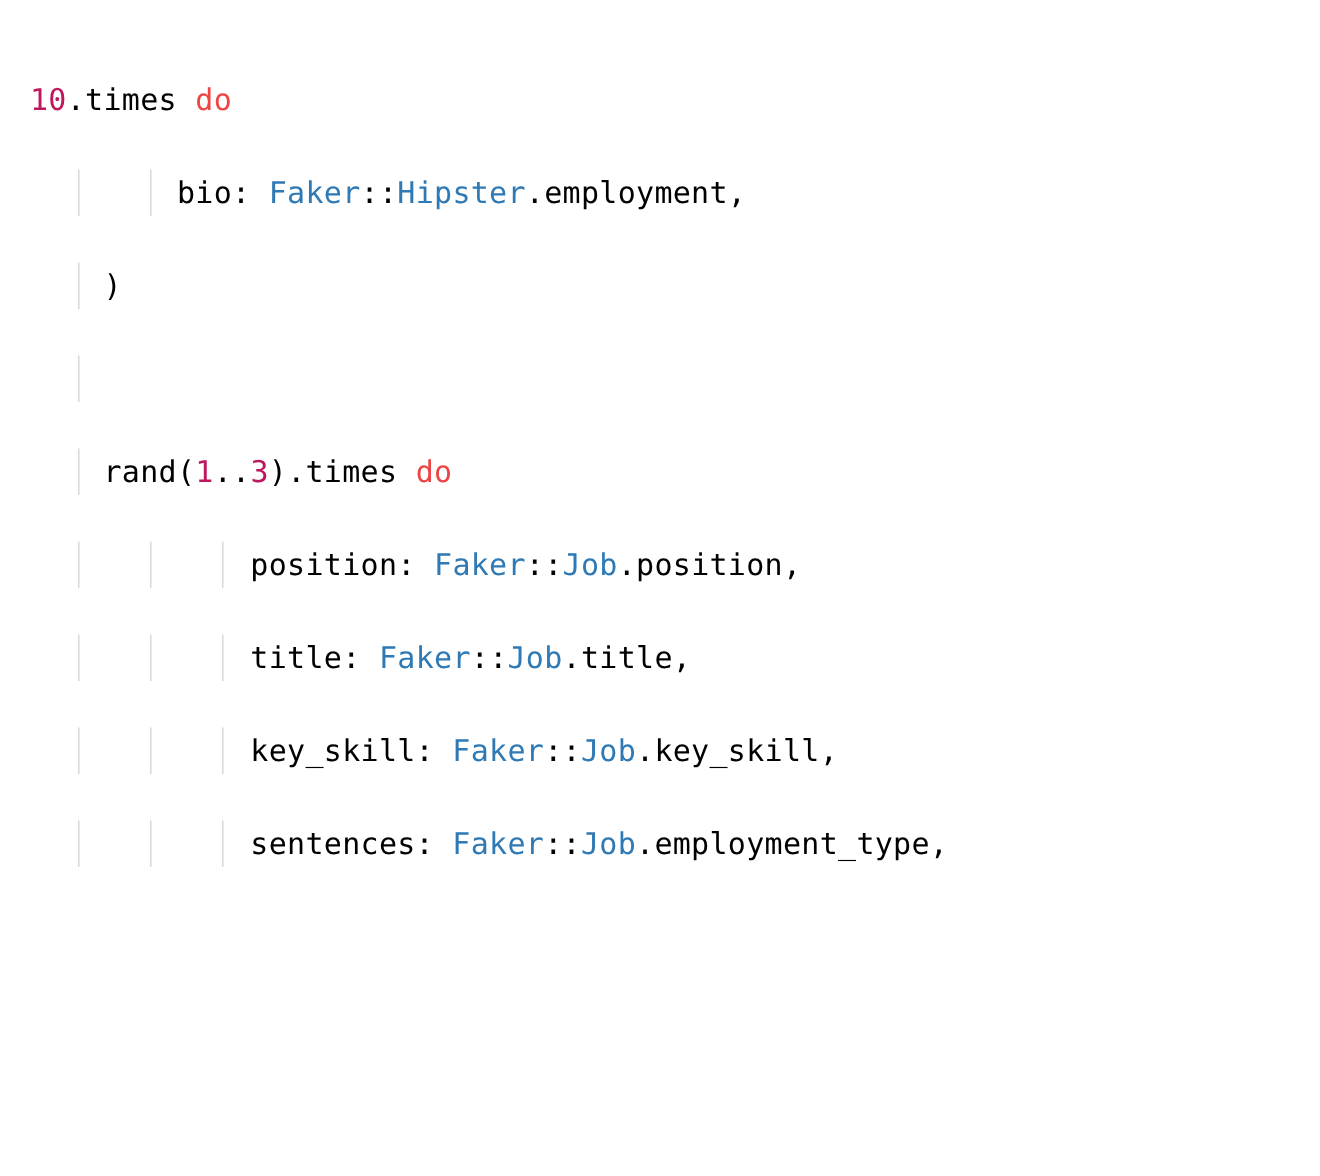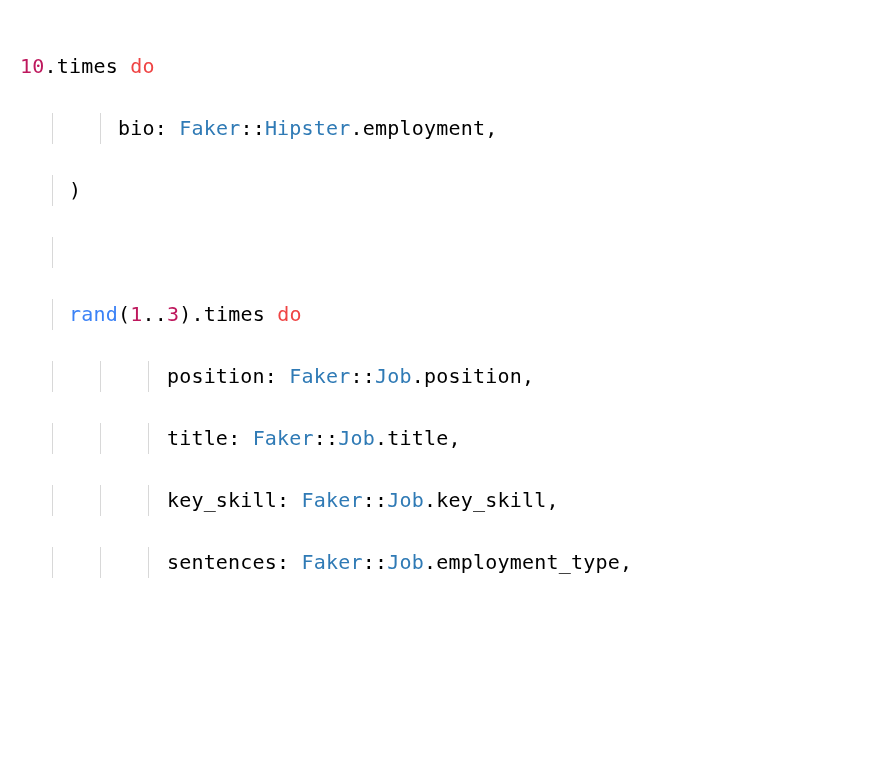--- a/index.html
+++ b/index.html
@@ -25,21 +25,21 @@
     position: absolute;
     top: 0; bottom: 0;
   }
   .g1 { left: 32px; }
   .g2 { left: 80px; }
   .g3 { left: 128px; }
 
   .num   { color: #be185d; }
   .kw    { color: #ef4444; }
   .const { color: #2f7ab5; }
-  .call  { color: #3b82f6; }
+  .call  { color: #000000; }
 </style>
 </head>
 <body>
 
 <div class="code-block">
 <span class="line"><span class="num">10</span><span>.</span><span>times</span> <span class="kw">do</span></span>
 <span class="line"><span class="guide g1"></span><span class="guide g2"></span>        <span>bio</span><span>:</span> <span class="const">Faker</span><span>::</span><span class="const">Hipster</span><span>.</span><span>employment</span><span>,</span></span>
 <span class="line"><span class="guide g1"></span>    <span>)</span></span>
 <span class="line"><span class="guide g1"></span> </span>
 <span class="line"><span class="guide g1"></span>    <span class="call">rand</span><span>(</span><span class="num">1</span><span>..</span><span class="num">3</span><span>)</span><span>.</span><span>times</span> <span class="kw">do</span></span>

